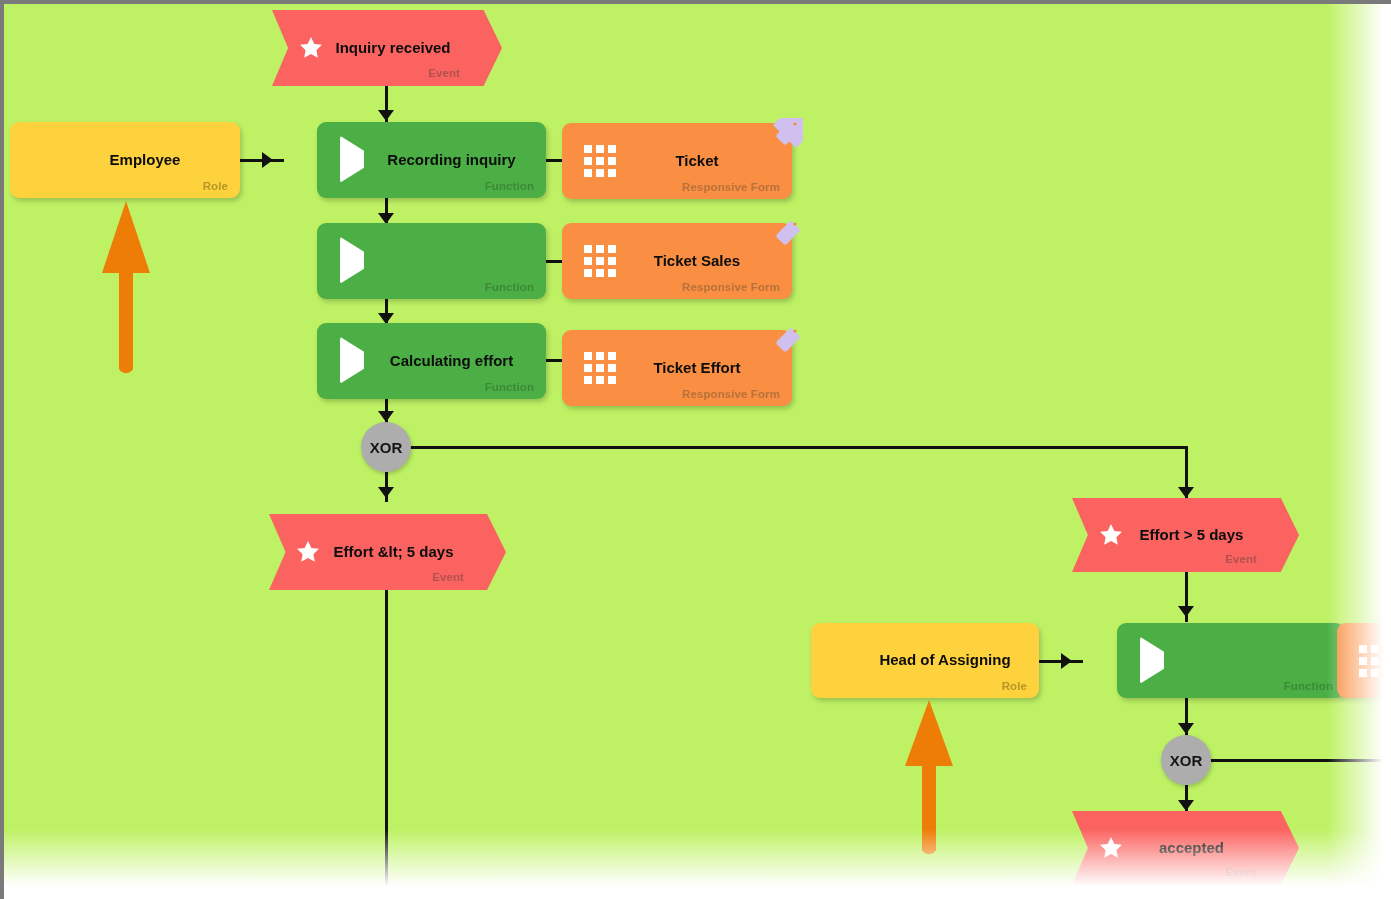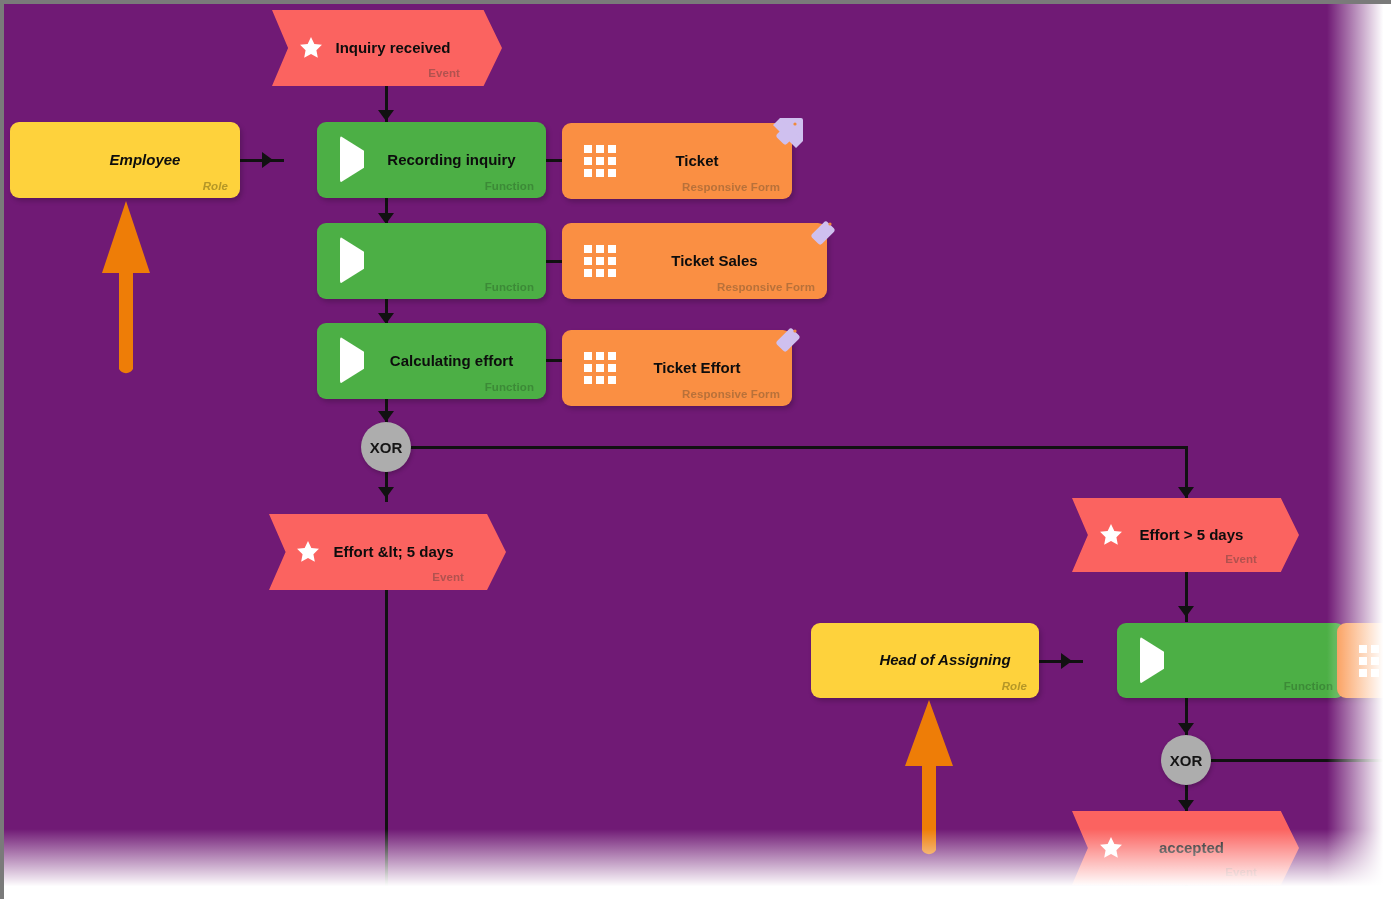--- a/index.html
+++ b/index.html
@@ -5,21 +5,21 @@
   * { box-sizing: border-box; }
   html, body {
     margin: 0; padding: 0;
     background: #ffffff;
     font-family: "Liberation Sans", sans-serif;
   }
   #canvas {
     position: relative;
     width: 1391px;
     height: 899px;
-    background: #701a75;
+    background: #bef264;
     overflow: hidden;
     border-top: 4px solid #7a7a7a;
     border-left: 4px solid #7a7a7a;
   }
 
   
   .node {
     position: absolute;
     display: flex;
     align-items: center;
@@ -77,21 +77,20 @@
     transform: translateY(-50%);
     width: 26px; height: 26px;
     z-index: 2;
   }
 
   
   .role {
     background: #fed23c;
     border-radius: 9px;
     box-shadow: 2px 3px 5px rgba(0,0,0,.20);
-    font-style: italic;
   }
   .role .type { color: #b59727; }
   .person { position:absolute; left:22px; top:50%; transform:translateY(-50%); z-index:2; }
   .person .head {
     width: 17px; height: 17px; border-radius: 50%;
     background: #ffffff; margin: 0 auto 2px;
   }
   .person .body {
     width: 27px; height: 13px; background: #ffffff;
     border-radius: 13px 13px 3px 3px;
@@ -254,21 +253,21 @@
       </span>
     <span class="label">Ticket</span>
     <span class="type">Responsive Form</span>
   </div>
 
   <div class="node fn" style="left:269px; top:219px; width:229px; height:76px;">
     <span class="tri-wrap"><span class="tri"></span></span>
     <span class="type">Function</span>
   </div>
 
-  <div class="node form" style="left:558px; top:219px; width:265px; height:76px;">
+  <div class="node form" style="left:558px; top:219px; width:230px; height:76px;">
     <svg class="tag-shape" viewBox="0 0 34 34">
       <g transform="rotate(-45 17 17)">
           <rect x="6" y="10" width="22" height="14" rx="3" fill="#cfc0ef"></rect>
         </g>
       <circle cx="24" cy="8" r="1.6" fill="#f08a3c"></circle>
     </svg>
     <span class="grid9">
         <i></i>
         <i></i>
         <i></i>

